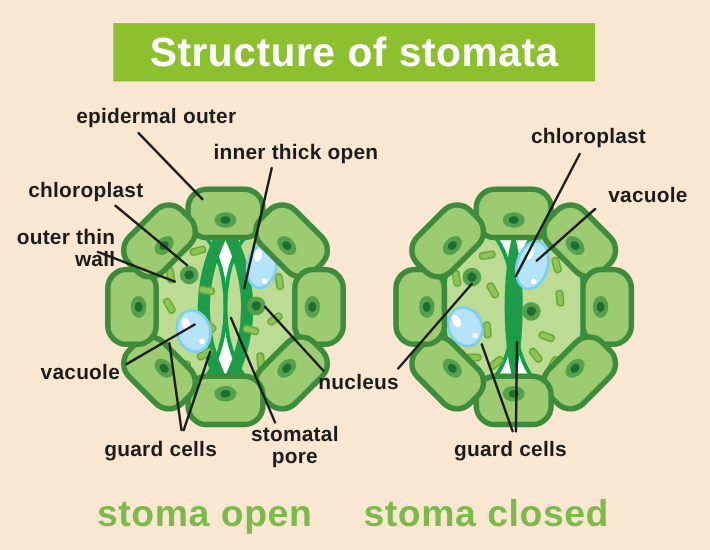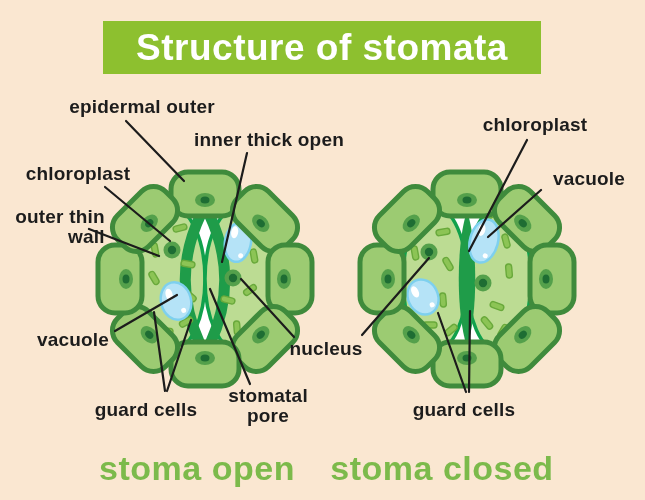--- a/index.html
+++ b/index.html
@@ -176,16 +176,16 @@
 wall</div>
   <div class="lbl" style="left:73px;top:340px;">vacuole</div>
   <div class="lbl" style="left:146px;top:410px;">guard cells</div>
   <div class="lbl" style="left:268px;top:406px;">stomatal
 pore</div>
   <div class="lbl" style="left:326px;top:349px;">nucleus</div>
   <div class="lbl" style="left:535px;top:125px;">chloroplast</div>
   <div class="lbl" style="left:589px;top:179px;">vacuole</div>
   <div class="lbl" style="left:464px;top:410px;">guard cells</div>
 
-  <div class="caption" style="left:197px;top:468px;">stoma open</div>
+  <div class="caption" style="left:186px;top:468px;">stoma open</div>
   <div class="caption" style="left:442px;top:468px;">stoma closed</div>
 
 </div>
 
 </body></html>

